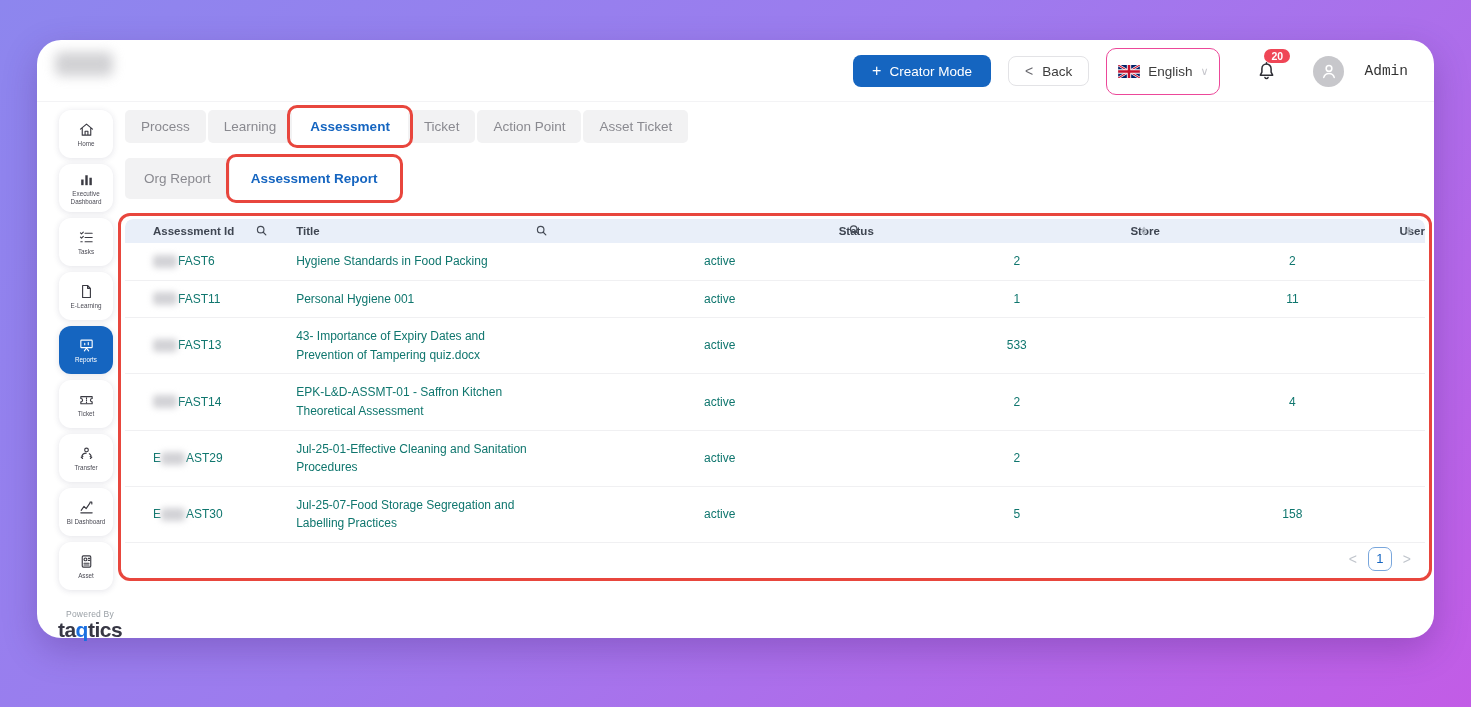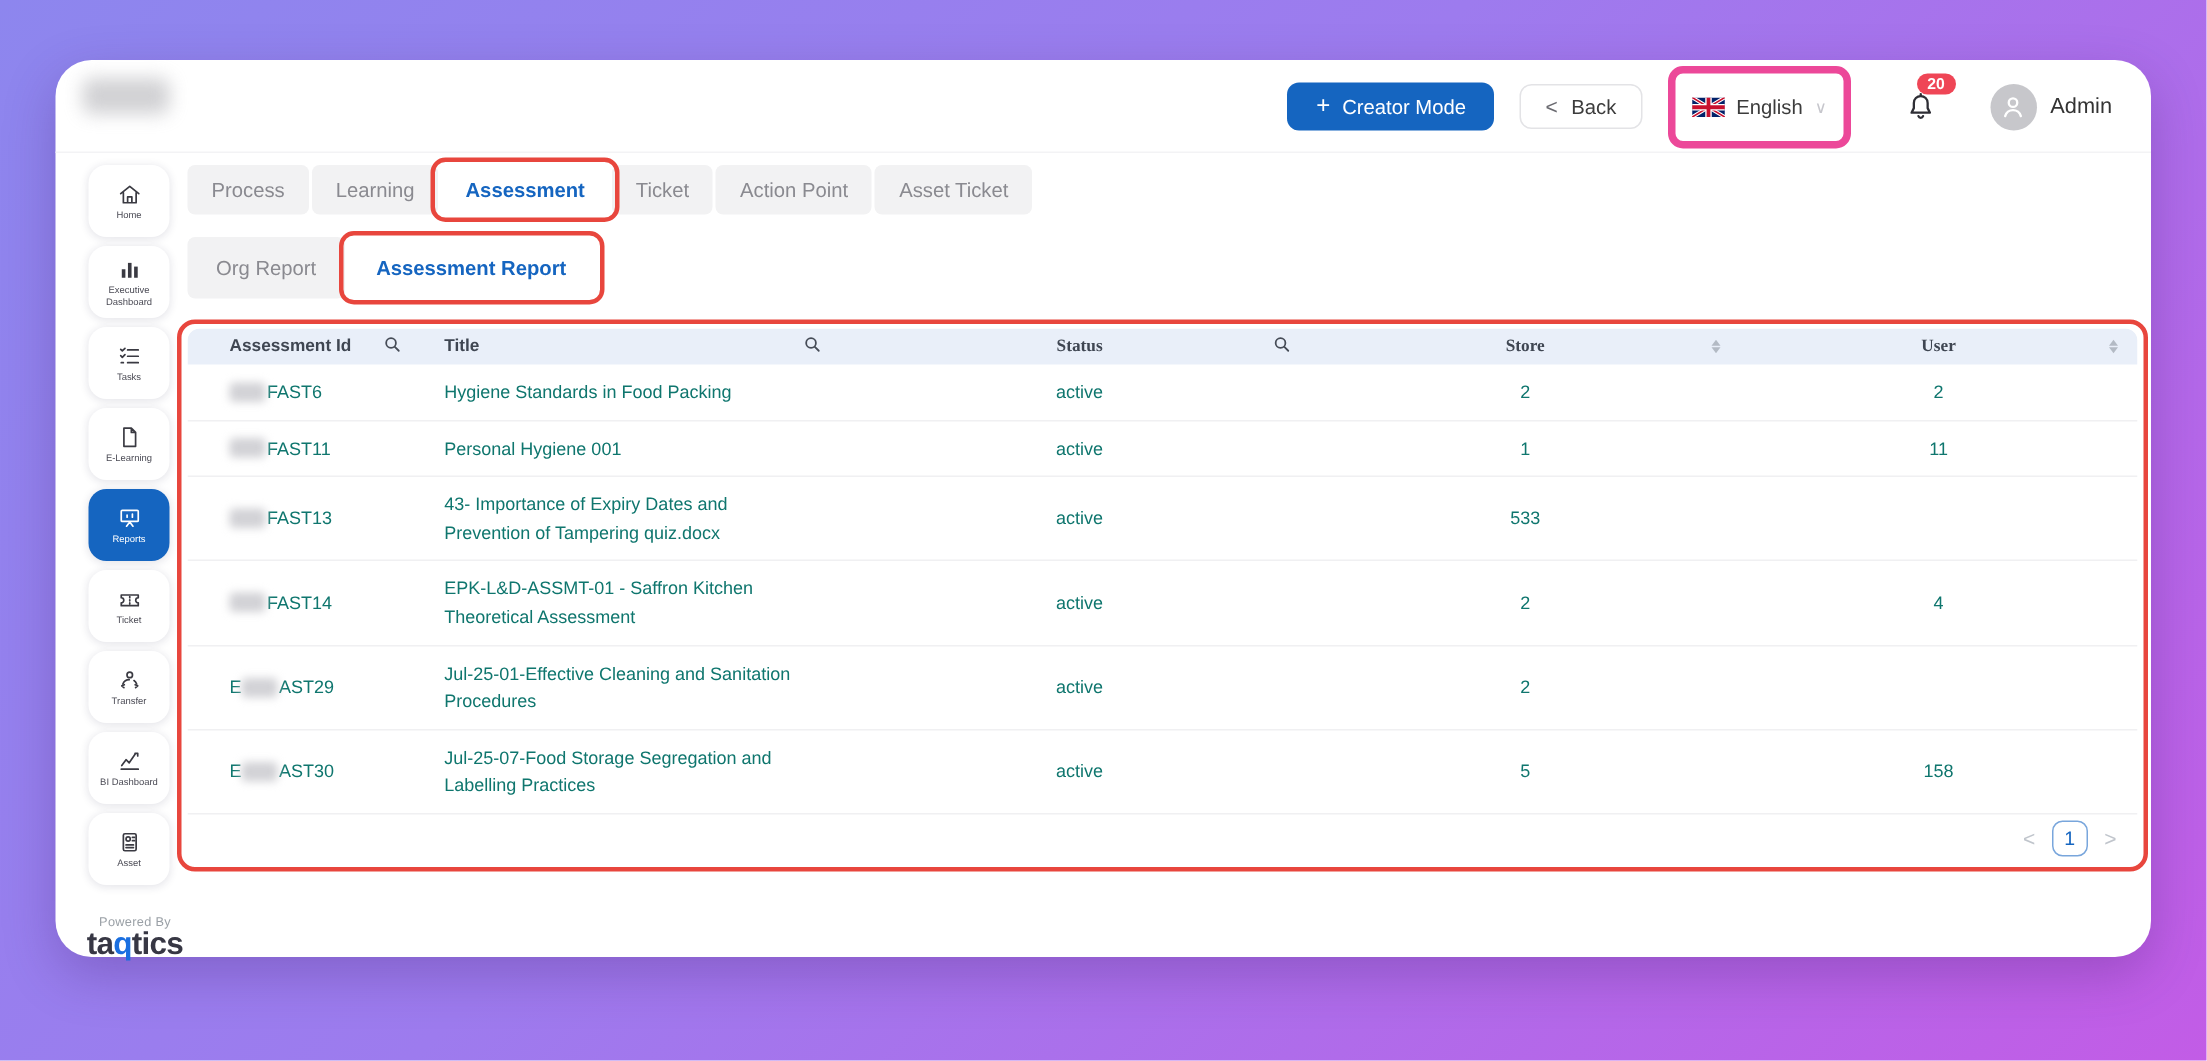--- a/index.html
+++ b/index.html
@@ -20,27 +20,27 @@
   .logo-blur{position:absolute;left:18px;top:12px;width:58px;height:24px;border-radius:6px;
        background:#b9b9bd;filter:blur(6px);opacity:.65;}
   .hdr-right{position:absolute;right:26px;top:0;height:62px;display:flex;align-items:center;gap:17px;}
   .btn-primary{display:flex;align-items:center;gap:8px;background:var(--blue);color:#fff;
        border:none;border-radius:8px;padding:8px 19px;font-size:13.5px;font-weight:500;cursor:pointer;
        font-family:inherit;}
   .btn-plain{display:flex;align-items:center;gap:9px;background:#fff;color:#3c3c3c;
        border:1px solid #e3e3e6;border-radius:8px;padding:6px 16px;font-size:13.5px;font-weight:500;
        cursor:pointer;font-family:inherit;}
   .chev{color:#6a6a70;font-size:14px;}
-  .lang{display:flex;align-items:center;gap:8px;background:#fff;border:5px solid #ec4899;
+  .lang{display:flex;align-items:center;gap:8px;background:#fff;border:1px solid #ec4899;
        border-radius:10px;padding:15px 11px;font-size:13.5px;color:#3c3c3c;cursor:pointer;font-family:inherit;}
   .lang .dd{color:#c6c6cc;font-size:11px;}
   .bell-wrap{position:relative;margin:0 18px;cursor:pointer;}
   .badge{position:absolute;top:-11px;left:9px;background:var(--badge);color:#fff;font-size:10.5px;
        font-weight:600;border-radius:9px;padding:2px 7px;line-height:1;}
-  .avatar-wrap{display:flex;align-items:center;gap:9px;cursor:pointer;}
+  .avatar-wrap{display:flex;align-items:center;gap:20px;cursor:pointer;font-family:Liberation Mono, monospace;}
   .avatar{width:31px;height:31px;border-radius:50%;background:#c7c7cb;display:flex;
        align-items:center;justify-content:center;}
   .admin-name{font-size:14.5px;color:#333;font-weight:500;}
 
   
   .sidebar{position:absolute;left:22px;top:70px;width:54px;display:flex;flex-direction:column;gap:6px;}
   .side-item{background:#fff;border-radius:12px;min-height:48px;display:flex;flex-direction:column;
        align-items:center;justify-content:center;gap:2px;padding:6px 2px;cursor:pointer;
        box-shadow:0 1px 6px rgba(40,40,80,.13);}
   .side-item.active{background:var(--blue);}
@@ -72,21 +72,21 @@
 
   
   .table-wrap{position:relative;margin-top:20px;}
   .table{background:#fff;border-radius:8px;overflow:hidden;}
   .thead{display:grid;grid-template-columns:12.4% 21.5% 23.7% 22% 20.4%;background:var(--thbg);
        height:24px;align-items:center;border-radius:8px 8px 0 0;}
   .th{font-size:11.5px;font-weight:700;color:#3f4652;display:flex;align-items:center;}
   .th.left{justify-content:space-between;padding-right:18px;}
   .th.c1{padding-left:28px;}
   .th.c2{padding-left:10px;}
-  .th.center{justify-content:center;position:relative;font-family:Liberation Serif, serif;}
+  .th.center{justify-content:flex-end;position:relative;}
   .th.center .hicon{position:absolute;right:13px;top:50%;transform:translateY(-50%);}
   .sort-arrows{display:flex;flex-direction:column;gap:1px;line-height:0;}
   .sort-arrows i{border-left:3.5px solid transparent;border-right:3.5px solid transparent;display:block;}
   .sort-arrows .up{border-bottom:4.5px solid #b3bac4;}
   .sort-arrows .dn{border-top:4.5px solid #b3bac4;}
 
   .trow{display:grid;grid-template-columns:12.4% 21.5% 23.7% 22% 20.4%;align-items:center;
        border-bottom:1px solid var(--line);cursor:pointer;}
   .td{font-size:12px;color:#0f766e;padding:9px 0;line-height:1.55;}
   .td.c1{padding-left:28px;display:flex;align-items:center;}

